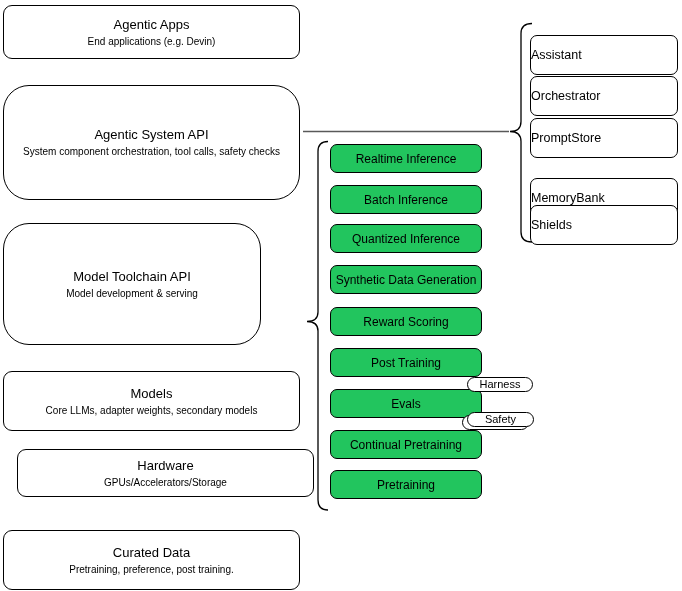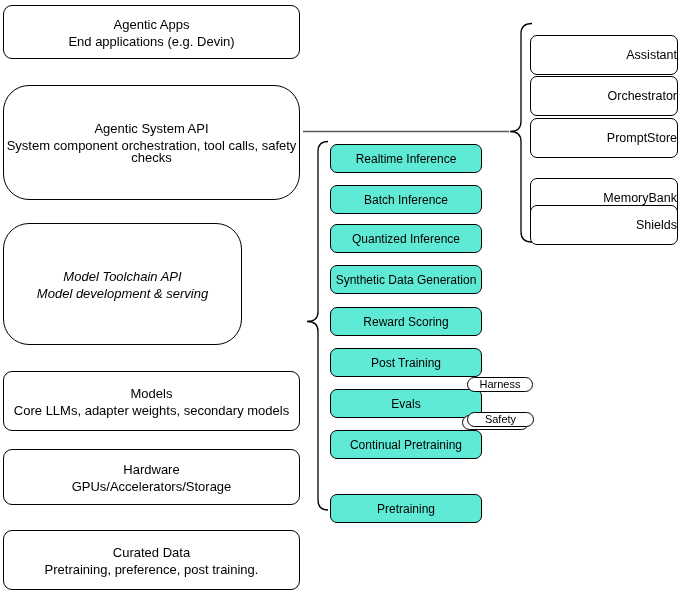--- a/index.html
+++ b/index.html
@@ -17,50 +17,50 @@
     box-sizing: border-box;
     background: #ffffff;
     border: 1px solid #000000;
     display: flex;
     flex-direction: column;
     align-items: center;
     justify-content: center;
     text-align: center;
   }
   .node .title { font-size: 13px; line-height: 15px; }
-  .node .subtitle { font-size: 13px; line-height: 12px; margin-top: 4px; }
+  .node .subtitle { font-size: 10px; line-height: 12px; margin-top: 4px; }
   .big  { border-radius: 26px; }
   .small{ border-radius: 9px; justify-content: center; }
   .item {
     position: absolute;
     box-sizing: border-box;
     left: 330px;
     width: 152px;
     height: 29px;
-    background: #5eead4;
+    background: #22c55e;
     border: 1px solid #000000;
     border-radius: 7px;
     display: flex;
     align-items: center;
     justify-content: center;
     font-size: 12px;
     white-space: nowrap;
   }
   .rnode {
     position: absolute;
     box-sizing: border-box;
     left: 530px;
     width: 148px;
     height: 40px;
     background: #ffffff;
     border: 1px solid #000000;
     border-radius: 7px;
     display: flex;
     align-items: center;
-    justify-content: flex-end;
+    justify-content: flex-start;
     font-size: 12.5px;
     white-space: nowrap;
   }
   .oval {
     position: absolute;
     box-sizing: border-box;
     background: #ffffff;
     border: 1px solid #000000;
     border-radius: 999px;
     display: flex;
@@ -93,31 +93,31 @@
   <div class="node small" style="left:3px; top:5px; width:297px; height:54px;">
     <div class="title">Agentic Apps</div>
     <div class="subtitle">End applications (e.g. Devin)</div>
   </div>
 
   <div class="node big" style="left:3px; top:85px; width:297px; height:115px;">
     <div class="title">Agentic System API</div>
     <div class="subtitle">System component orchestration, tool calls, safety checks</div>
   </div>
 
-  <div class="node big" style="left:3px; top:223px; width:239px; height:122px;font-style:italic;">
+  <div class="node big" style="left:3px; top:223px; width:258px; height:122px;">
     <div class="title">Model Toolchain API</div>
     <div class="subtitle">Model development &amp; serving</div>
   </div>
 
   <div class="node small" style="left:3px; top:371px; width:297px; height:60px;">
     <div class="title">Models</div>
     <div class="subtitle">Core LLMs, adapter weights, secondary models</div>
   </div>
 
-  <div class="node small" style="left:3px; top:449px; width:297px; height:56px;">
+  <div class="node small" style="left:17px; top:449px; width:297px; height:48px;">
     <div class="title">Hardware</div>
     <div class="subtitle">GPUs/Accelerators/Storage</div>
   </div>
 
   <div class="node small" style="left:3px; top:530px; width:297px; height:60px;">
     <div class="title">Curated Data</div>
     <div class="subtitle">Pretraining, preference, post training.</div>
   </div>
 
   <div class="item" style="top:144px;">
@@ -137,21 +137,21 @@
   </div>
   <div class="item" style="top:348px;">
     <span>Post Training</span>
   </div>
   <div class="item" style="top:389px;">
     <span>Evals</span>
   </div>
   <div class="item" style="top:430px;">
     <span>Continual Pretraining</span>
   </div>
-  <div class="item" style="top:470px;margin-top:24px;">
+  <div class="item" style="top:470px;">
     <span>Pretraining</span>
   </div>
 
   <div class="oval" style="left:467px; top:377px; width:66px; height:15px;">
     <span>Harness</span>
   </div>
   <div class="oval" style="left:462px; top:415px; width:67px; height:15px;">
     <span>EvalData</span>
   </div>
   <div class="oval" style="left:467px; top:412px; width:67px; height:15px;">

